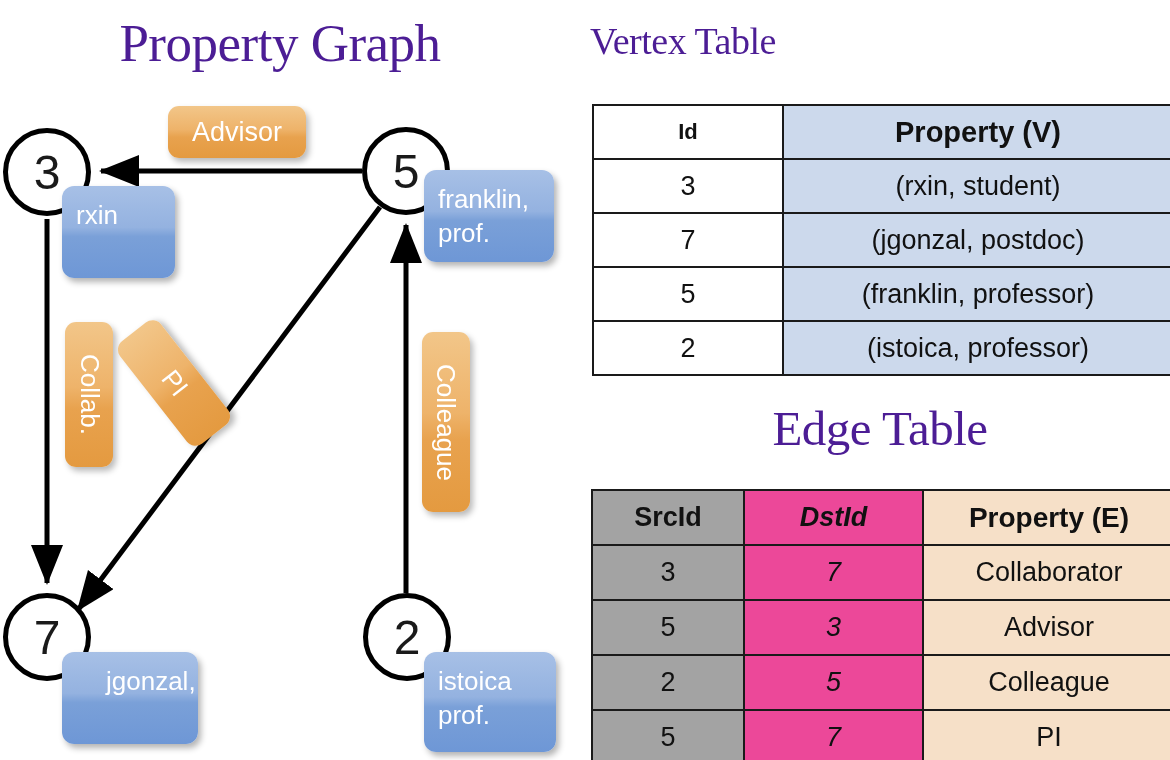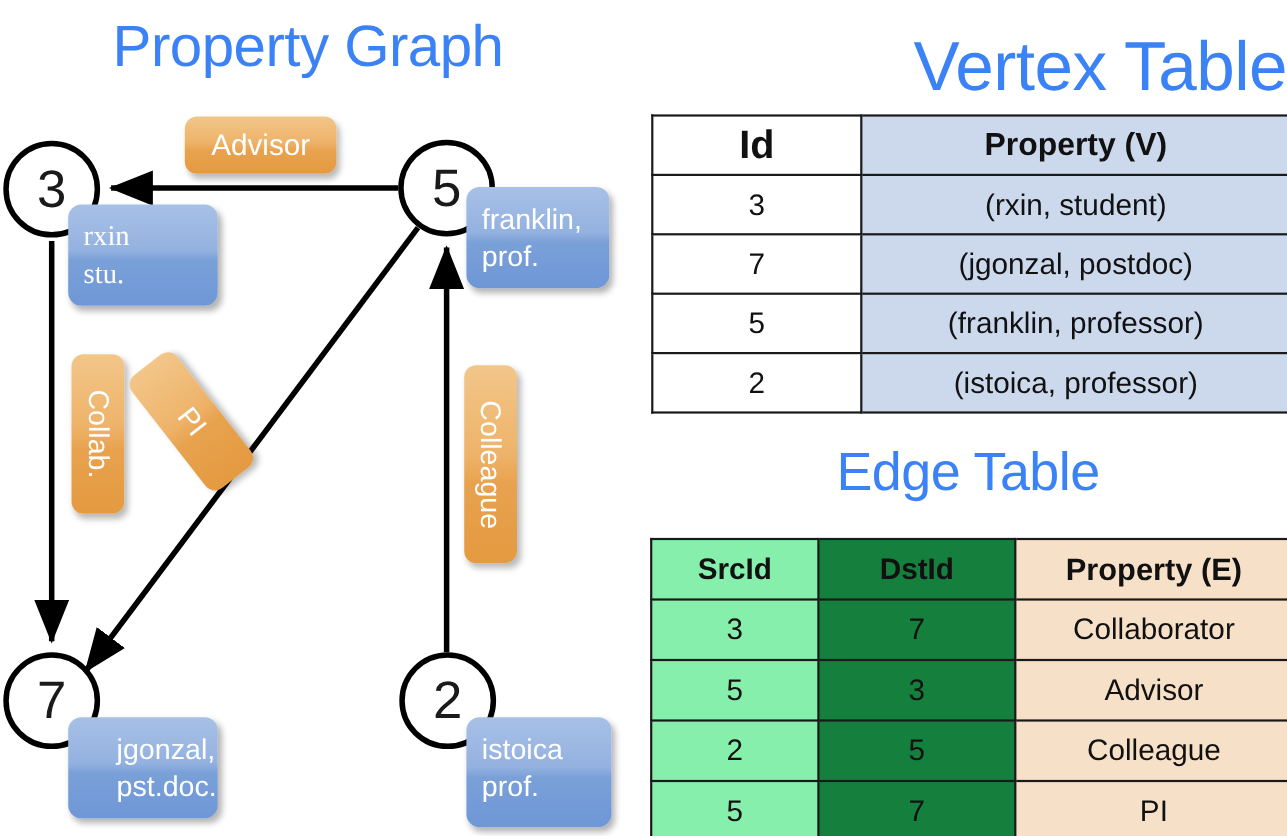--- a/index.html
+++ b/index.html
@@ -12,38 +12,37 @@
     height: 760px;
     position: relative;
     overflow: hidden;
     font-family: "Liberation Sans", sans-serif;
     color: #000000;
   }
 
   
   .title {
     position: absolute;
-    font-family: Liberation Sans, sans-serif;
-    font-weight: 300;
-    color: #3b82f6;
+    font-family: Liberation Serif, serif;
+    font-weight: 300;
+    color: #4c1d95;
     white-space: nowrap;
     letter-spacing: -0.5px;
   }
   #title-property-graph {
     left: 0; top: 12px; width: 560px;
     text-align: center;
     font-size: 53px;
     line-height: 62px;
   }
   #title-vertex-table {
     left: 590px; top: 10px; width: 580px;
-    text-align: right;
-    font-size: 63px;
+    text-align: left;
+    font-size: 38px;
     line-height: 62px;
-    margin-top: 20px;
   }
   #title-edge-table {
     left: 590px; top: 398px; width: 580px;
     text-align: center;
     font-size: 49px;
     line-height: 62px;
   }
 
   
   #graph-panel {
@@ -86,21 +85,21 @@
     box-shadow: 3px 4px 6px rgba(0,0,0,0.30);
     color: #ffffff;
     font-family: "Liberation Sans", sans-serif;
     font-weight: 300;
     font-size: 26px;
     line-height: 34px;
     padding: 12px 14px;
     box-sizing: border-box;
     z-index: 5;
   }
-  #prop-rxin     { left: 62px;  top: 186px; width: 136px; height: 92px; font-family: Liberation Serif, serif; }
+  #prop-rxin     { left: 62px;  top: 186px; width: 113px; height: 92px; }
   #prop-franklin { left: 424px; top: 170px; width: 130px; height: 92px; }
   #prop-jgonzal  { left: 62px;  top: 652px; width: 136px; height: 92px; padding-left: 44px; }
   #prop-istoica  { left: 424px; top: 652px; width: 132px; height: 100px; }
 
   
   .rel-box {
     position: absolute;
     border-radius: 11px;
     background: linear-gradient(to bottom, #f2c689 0%, #eeb36a 45%, #e8a24e 60%, #e49a40 100%);
     box-shadow: 3px 4px 6px rgba(0,0,0,0.28);
@@ -164,30 +163,30 @@
 
   
   #vertex-table {
     left: 592px; top: 104px;
     width: 576px;
   }
   #vertex-table th, #vertex-table td { height: 52px; font-size: 27px; }
   #vertex-table .col-id { width: 188px; background: #ffffff; }
   #vertex-table .col-prop { width: 388px; background: #ccd9ec; }
   #vertex-table th.col-prop { font-size: 29px; }
-  #vertex-table th.col-id { font-size: 36px; margin-left: 36px; }
+  #vertex-table th.col-id { font-size: 22px; margin-left: 36px; }
 
   
   #edge-table {
     left: 591px; top: 489px;
     width: 577px;
   }
   #edge-table th, #edge-table td { height: 53px; font-size: 27px; }
-  #edge-table .col-src { width: 150px; background: #86efac; }
-  #edge-table .col-dst { width: 177px; background: #15803d; }
+  #edge-table .col-src { width: 150px; background: #a3a3a3; }
+  #edge-table .col-dst { width: 177px; background: #ec4899; font-style: italic; }
   #edge-table .col-prop { width: 250px; background: #f6e0c8; }
   #edge-table th.col-prop { font-size: 28px; }
   #edge-table th.col-src, #edge-table th.col-dst { font-size: 27px; }
 </style>
 </head>
 <body>
 
 <div class="title" id="title-property-graph">Property Graph</div>
 
 <div class="title" id="title-vertex-table">Vertex Table</div>
@@ -212,29 +211,27 @@
     <line x1="406" y1="593" x2="406" y2="225" stroke="#000000" stroke-width="5" marker-end="url(#arrowhead)"></line>
   </svg>
 
   <div class="vertex-circle" id="vertex-3">3</div>
   <div class="vertex-circle" id="vertex-5">5</div>
   <div class="vertex-circle" id="vertex-7">7</div>
   <div class="vertex-circle" id="vertex-2">2</div>
 
   <div class="prop-box" id="prop-rxin">
     <div>rxin</div>
-    <div>stu.</div>
   </div>
   <div class="prop-box" id="prop-franklin">
     <div>franklin,</div>
     <div>prof.</div>
   </div>
   <div class="prop-box" id="prop-jgonzal">
     <div>jgonzal,</div>
-    <div>pst.doc.</div>
   </div>
   <div class="prop-box" id="prop-istoica">
     <div>istoica</div>
     <div>prof.</div>
   </div>
 
   <div class="rel-box" id="rel-advisor">
     <span class="htext">Advisor</span>
   </div>
   <div class="rel-box" id="rel-collab">

